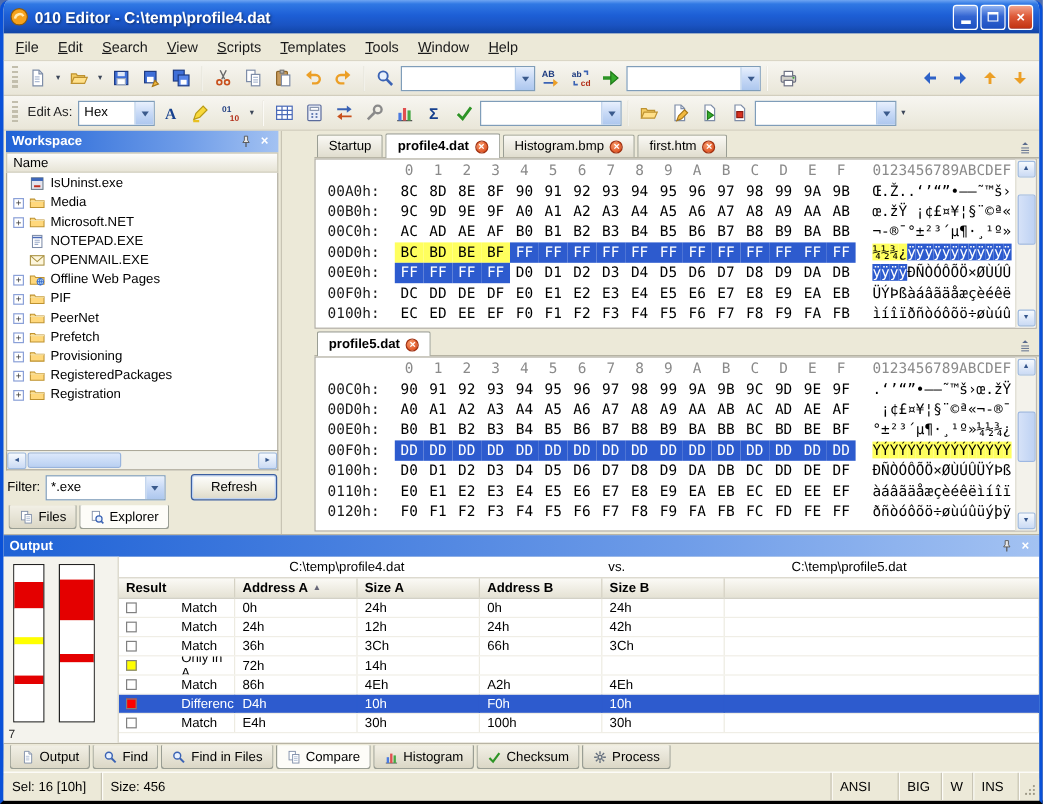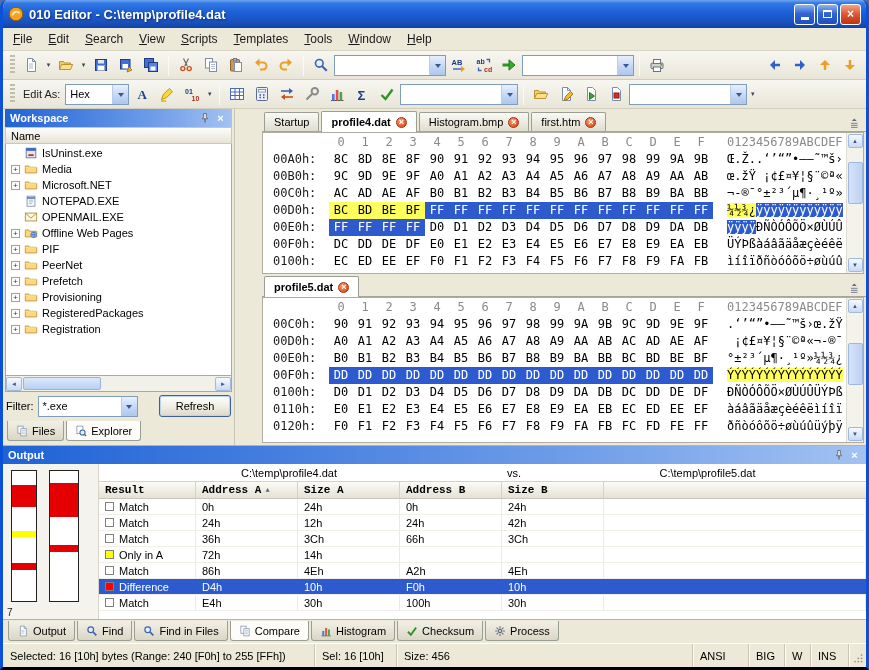--- a/index.html
+++ b/index.html
@@ -126,27 +126,27 @@
   .graphic { flex:0 0 96px; position:relative; background:#F4F3ED; border-right:1px solid #D8D5C8; }
   .gbar { position:absolute; top:6px; border:1px solid #222; }
   .gseg { width:100%; }
   .gnum { position:absolute; left:4px; bottom:1px; font-size:10px; color:#222; }
   .cmp { flex:1; display:flex; flex-direction:column; font-size:11px; min-width:0; }
   .cmp-files { flex:0 0 17px; display:flex; align-items:center; white-space:nowrap; }
   .cf-a { width:380px; text-align:center; }
   .cf-vs { width:70px; text-align:center; }
   .cf-b { flex:1; text-align:center; }
   .cmp-head { flex:0 0 18px; display:flex; font-weight:bold;
-    background:linear-gradient(#FBFAF6,#E5E2D4); border-top:1px solid #D5D2C4; border-bottom:1px solid #C9C6B8;font-family:Liberation Mono, monospace; }
+    background:linear-gradient(#FBFAF6,#E5E2D4); border-top:1px solid #D5D2C4; border-bottom:1px solid #C9C6B8; }
   .ch { display:flex; align-items:center; gap:4px; padding-left:6px; border-right:1px solid #D5D2C4; }
   .c0 { flex:0 0 97px; } .c1,.c2,.c3,.c4 { flex:0 0 102px; } .cfill { flex:1; border-right:none; }
   .sort { font-size:7px; color:#667; }
   .cmp-rows { flex:1; }
   .cmp-row { display:flex; height:16px; border-bottom:1px solid #F0EEE6; }
-  .cr-cell { display:flex; align-items:center; padding-left:6px; border-right:1px solid #EDEBE1; overflow:hidden; }
+  .cr-cell { display:flex; align-items:center; padding-left:6px; border-right:1px solid #EDEBE1; overflow:hidden;gap:32px; }
   .swatch { flex:0 0 9px; width:9px; height:9px; border:1px solid #808080; margin-right:5px; }
   .cmp-row.selected { background:#2D5BCE; color:#fff; }
   .cmp-row.selected .cr-cell { border-right-color:#2D5BCE; }
   .out-tabs { flex:0 0 24px; background:#ECE9D8; border-top:1px solid #B8B4A4; display:flex; gap:2px;
     padding:1px 5px 0 5px; align-items:flex-start; }
 
   
   .statusbar { flex:0 0 24px; display:flex; align-items:stretch; background:#ECE9D8;
     border-top:1px solid #FFF; font-size:11px; }
   .seg { display:flex; align-items:center; padding:0 7px; white-space:nowrap; overflow:hidden;
@@ -1019,23 +1019,20 @@
               <circle cx="8" cy="8" r="2.2" fill="none" stroke="#66707E" stroke-width="1.6"></circle>
               <path d="M8 1.5v3M8 11.5v3M1.5 8h3M11.5 8h3M3.4 3.4l2.1 2.1M10.5 10.5l2.1 2.1M12.6 3.4l-2.1 2.1M5.5 10.5l-2.1 2.1" stroke="#66707E" stroke-width="1.5"></path>
             </svg>
           </span>
           <span>Process</span>
         </div>
       </div>
   </div>
 
   <div class="statusbar" id="statusbar">
-      <div class="seg" style="width: 312px;">
-        <span>Selected: 16 [10h] bytes (Range: 240 [F0h] to 255 [FFh])</span>
-      </div>
       <div class="seg" style="width: 82px;">
         <span>Sel: 16 [10h]</span>
       </div>
       <div class="seg" style="flex: 1 1 0%;">
         <span>Size: 456</span>
       </div>
       <div class="seg" style="width: 56px;">
         <span>ANSI</span>
       </div>
       <div class="seg" style="width: 36px;">

